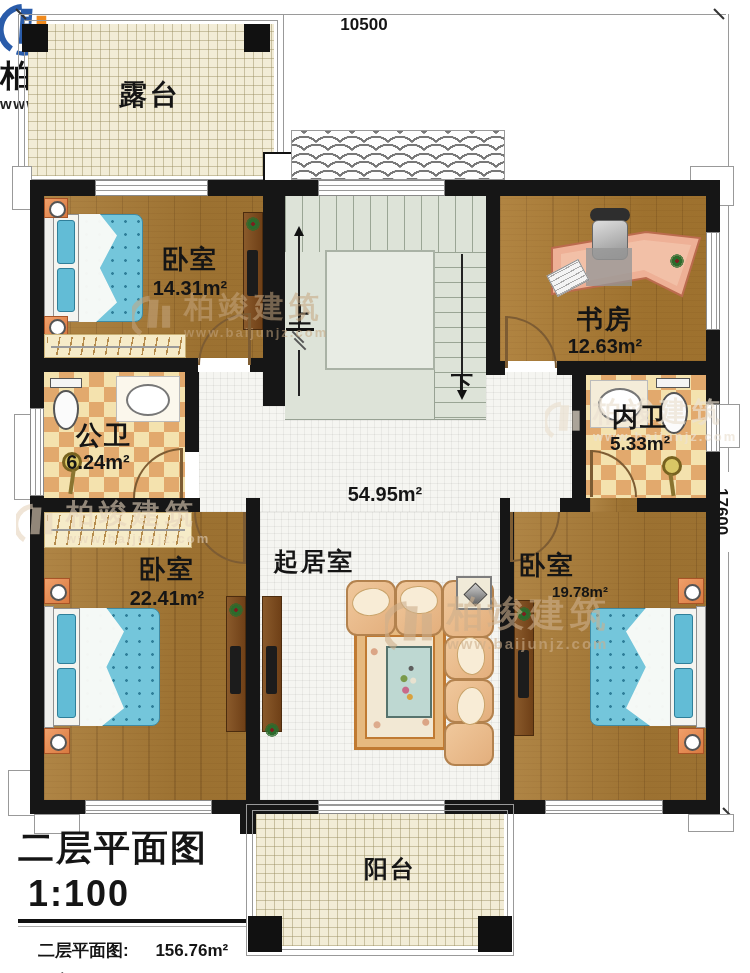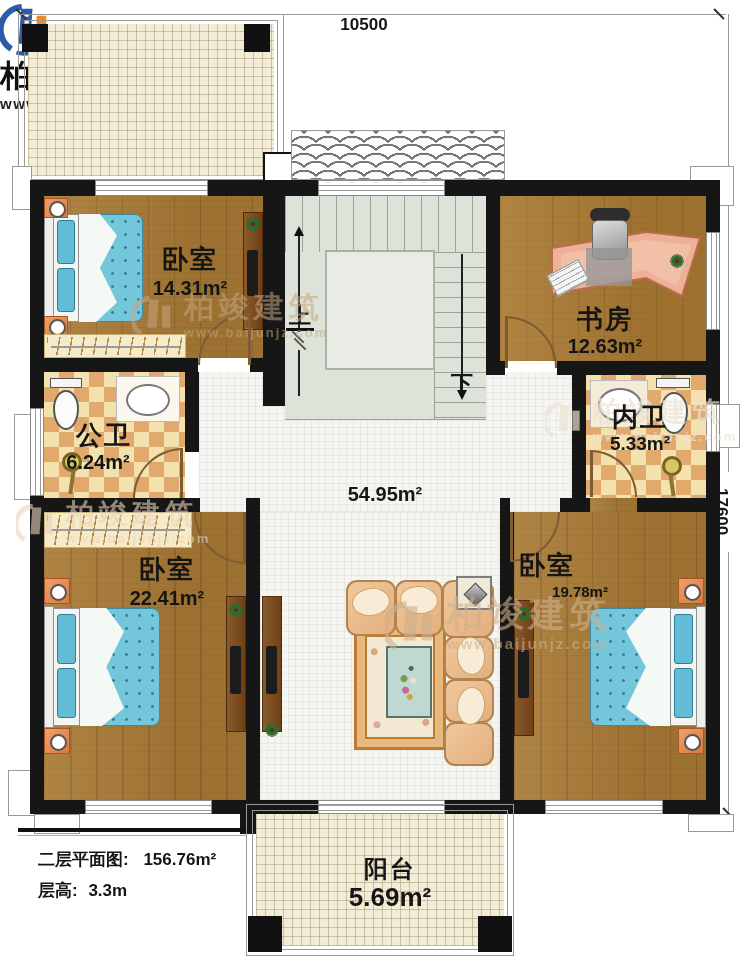--- a/index.html
+++ b/index.html
@@ -308,48 +308,53 @@
         <path d="M12 56 A26 26 0 0 1 24 8" stroke="currentColor" stroke-width="7" fill="none"></path>
         <rect x="24" y="10" width="13" height="38" fill="currentColor" transform="skewX(-4)"></rect>
         <rect x="41" y="18" width="11" height="30" fill="currentColor"></rect>
       </svg>
     <span class="tcol">
         <span class="t1" style="font-size:28px;">柏竣建筑</span>
         <span class="t2">www.baijunjz.com</span>
       </span>
   </div>
 
+  <div class="lbl" style="left:95px;top:80px;width:110px;font-size:28px;letter-spacing:3px;">露台</div>
   <div class="lbl" style="left:140px;top:246px;width:100px;font-size:26px;letter-spacing:2px;">卧室</div>
   <div class="lbl" style="left:135px;top:278px;width:110px;font-size:20px;">14.31m²</div>
   <div class="lbl" style="left:555px;top:306px;width:100px;font-size:26px;letter-spacing:2px;">书房</div>
   <div class="lbl" style="left:550px;top:336px;width:110px;font-size:20px;">12.63m²</div>
   <div class="lbl" style="left:54px;top:422px;width:100px;font-size:26px;letter-spacing:2px;">公卫</div>
   <div class="lbl" style="left:48px;top:452px;width:100px;font-size:20px;">6.24m²</div>
   <div class="lbl" style="left:592px;top:404px;width:96px;font-size:26px;letter-spacing:2px;">内卫</div>
   <div class="lbl" style="left:592px;top:434px;width:96px;font-size:19px;">5.33m²</div>
   <div class="lbl" style="left:333px;top:484px;width:104px;font-size:20px;">54.95m²</div>
+  <div class="lbl" style="left:256px;top:548px;width:116px;font-size:25px;letter-spacing:2px;">起居室</div>
   <div class="lbl" style="left:117px;top:556px;width:100px;font-size:26px;letter-spacing:2px;">卧室</div>
   <div class="lbl" style="left:112px;top:588px;width:110px;font-size:20px;">22.41m²</div>
   <div class="lbl" style="left:497px;top:552px;width:100px;font-size:26px;letter-spacing:2px;">卧室</div>
   <div class="lbl" style="left:490px;top:584px;width:110px;font-size:15px;margin-left:35px;">19.78m²</div>
 
   <div class="abs parapet" style="left:246px;top:804px;width:268px;height:152px;"></div>
   <div class="abs parapet" style="left:252px;top:810px;width:256px;height:140px;"></div>
   <div class="abs grid-cream" style="left:256px;top:814px;width:248px;height:132px;"></div>
   <div class="abs col" style="left:248px;top:916px;width:34px;height:36px;"></div>
   <div class="abs col" style="left:478px;top:916px;width:34px;height:36px;"></div>
   <div class="lbl" style="left:335px;top:856px;width:110px;font-size:24px;letter-spacing:2px;">阳台</div>
-  <div class="lbl" style="left:328px;top:884px;width:124px;font-size:26px;">5.69m²</div>
 
   <div class="abs titleblock" style="left:18px;top:824px;width:300px;height:130px;">
+    <div style="font-size:36px;font-weight:bold;letter-spacing:2px;">
+      <span>二层平面图</span>
+      <span style="margin-left:10px;">1:100</span>
+    </div>
     <div class="rule1" style="width:228px;height:4px;margin-top:4px;"></div>
     <div class="rule2" style="width:228px;height:1px;margin-top:3px;"></div>
     <div style="margin:12px 0 0 20px;font-size:17px;font-weight:bold;">
       <span>二层平面图:</span>
-      <span style="margin-left:10px;">156.76m²</span>
+      <span style="margin-left:22px;">156.76m²</span>
     </div>
     <div style="margin:8px 0 0 20px;font-size:17px;font-weight:bold;">
       <span>层高:</span>
       <span style="margin-left:6px;">3.3m</span>
     </div>
   </div>
 
   <div class="brand" style="left:534px;top:902px;">
     <svg width="54" height="56" viewBox="0 0 60 64">
       <path d="M12 56 A26 26 0 0 1 24 8" stroke="#2a5caa" stroke-width="7" fill="none"></path>

